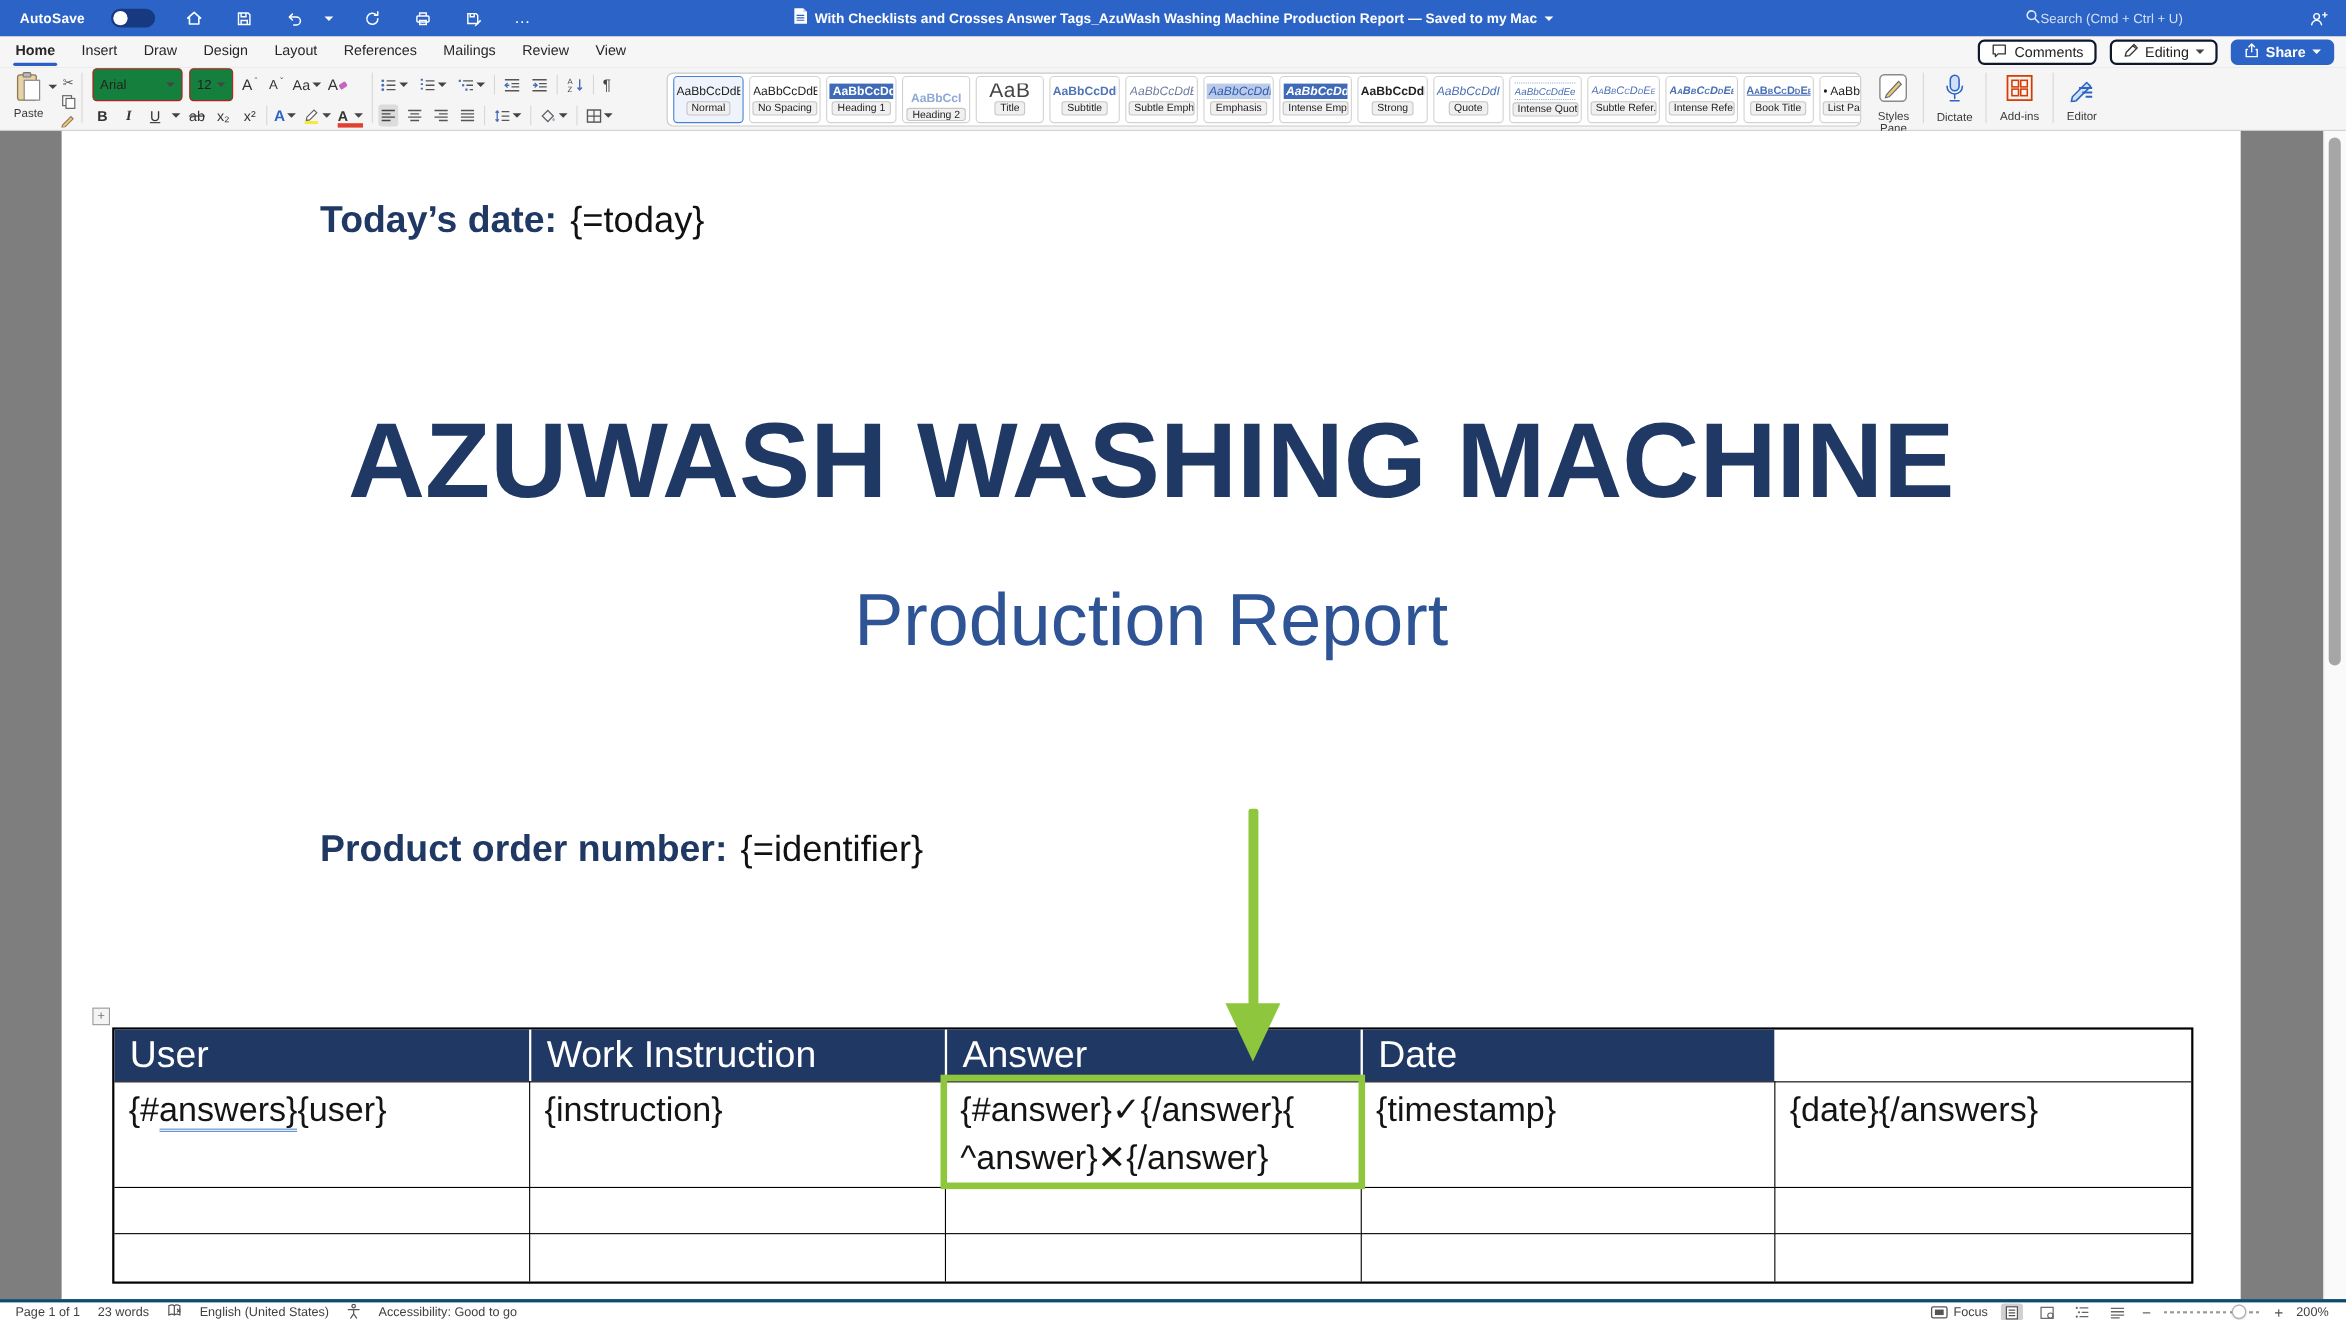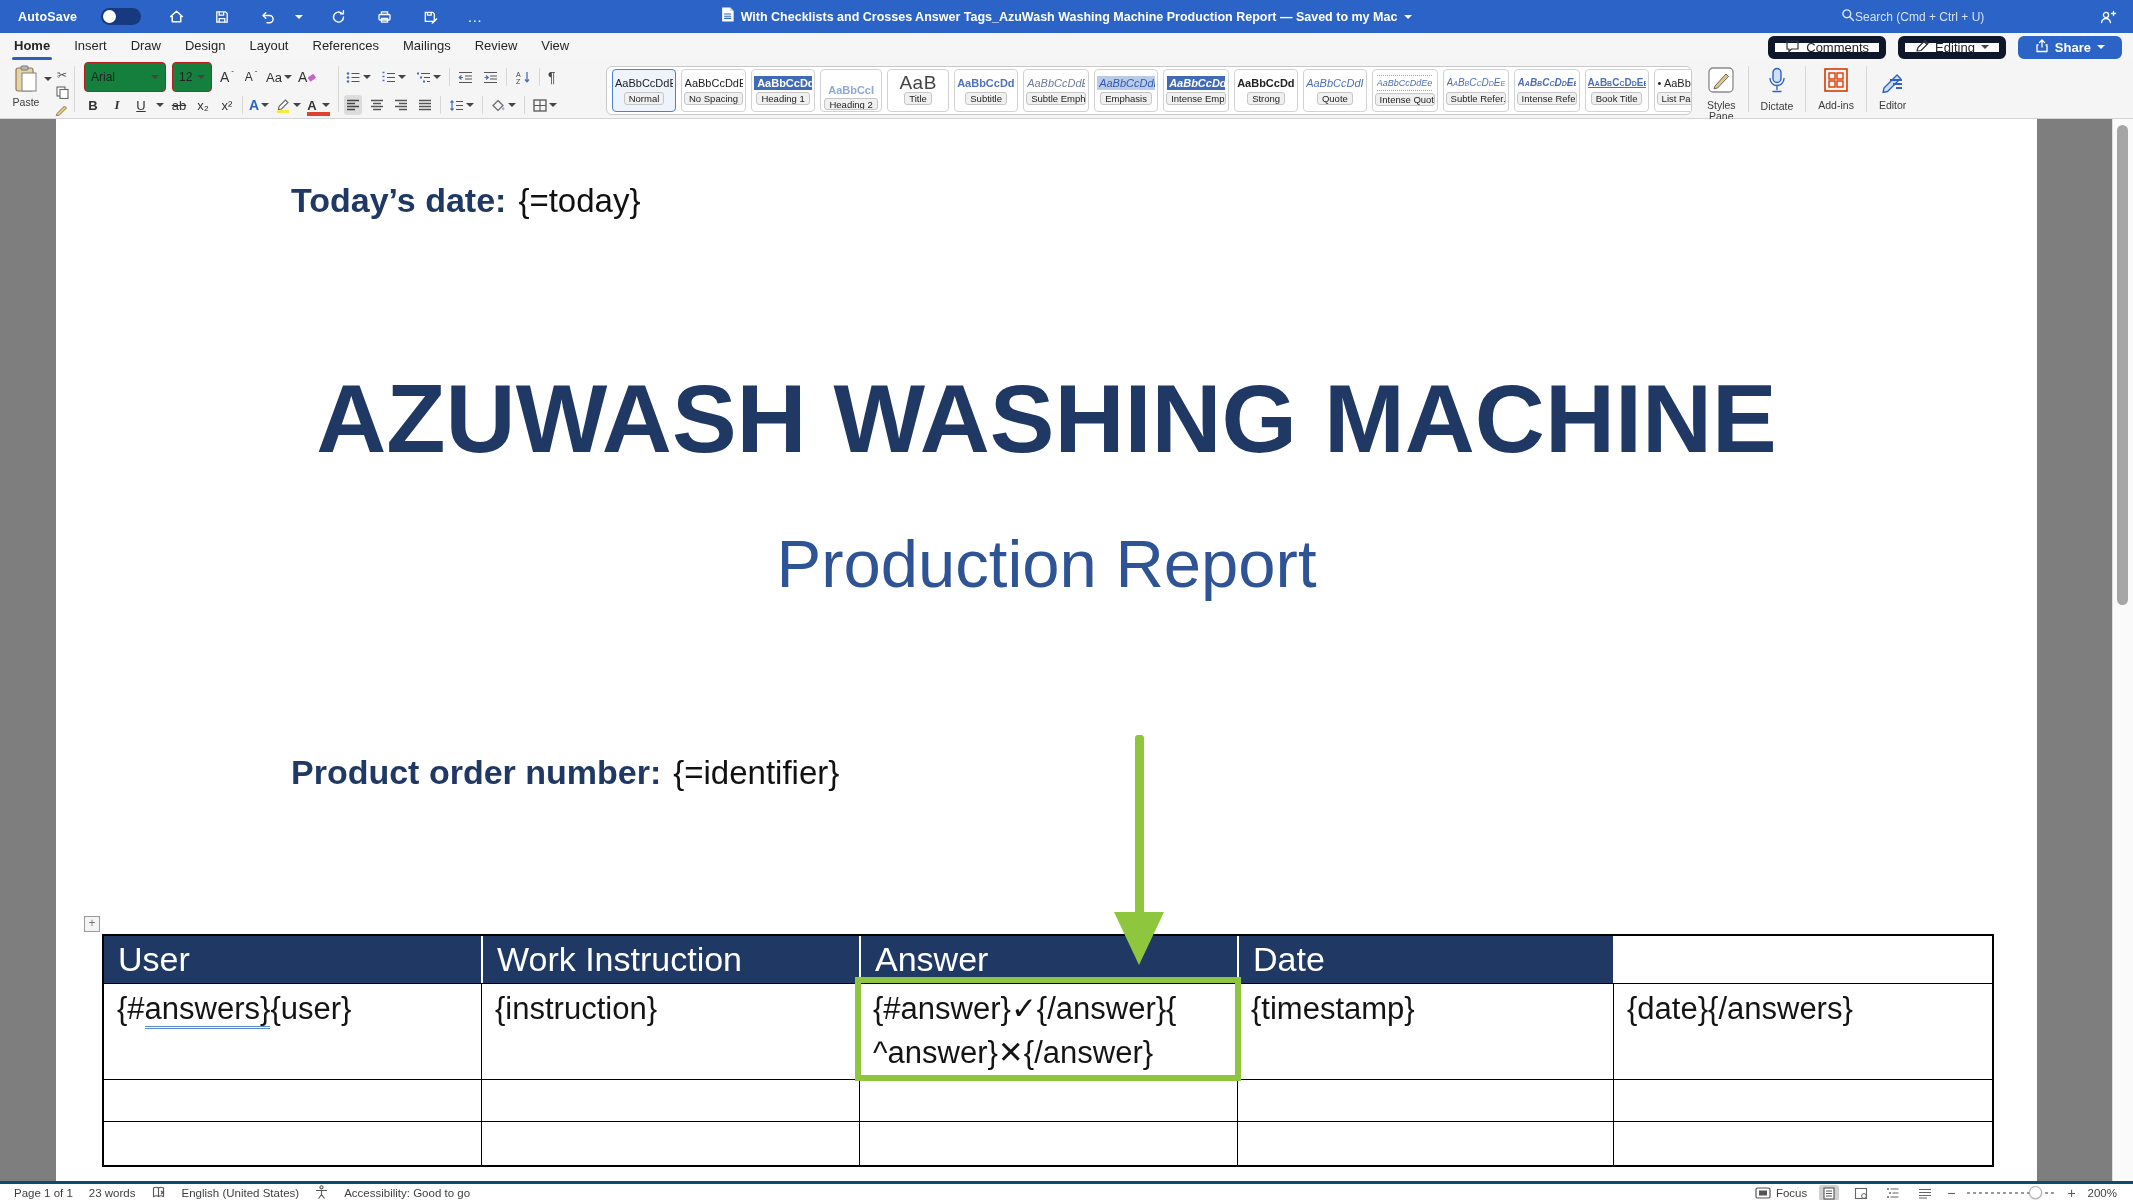--- a/index.html
+++ b/index.html
@@ -24,21 +24,21 @@
   .caret.dark { border-top-color:#444; }
   .tb-right { position:absolute; right:14px; top:0; height:33px; display:flex; align-items:center; gap:16px; }
   .tb-search { display:flex; align-items:center; gap:0; color:rgba(255,255,255,.8); font-size:12px; cursor:text; width:240px; }
   
   .menubar { position:absolute; left:0; top:33px; width:2133px; height:28px; background:#f6f6f7; display:flex; align-items:center; }
   .tabs { display:flex; gap:24px; padding-left:14px; align-items:center; height:28px; }
   .tab { font-size:13px; color:#262626; cursor:pointer; position:relative; height:28px; line-height:26px; }
   .tab.active { font-weight:700; }
   .tab.active::after { content:""; position:absolute; left:-2px; right:-2px; bottom:1px; height:3px; border-radius:2px; background:#2b5fc7; }
   .mb-right { position:absolute; right:11px; top:2.5px; display:flex; gap:12px; align-items:center; }
-  .mb-btn { height:23px; border:7px solid #0f172a; background:#fff; border-radius:6px; display:flex; align-items:center; gap:6px; padding:0 10px; font-size:13px; color:#222; cursor:pointer; }
+  .mb-btn { height:23px; border:2px solid #0f172a; background:#fff; border-radius:6px; display:flex; align-items:center; gap:6px; padding:0 10px; font-size:13px; color:#222; cursor:pointer; }
   .mb-btn.share { background:#2b64c6; border-color:#2b64c6; color:#fff; font-weight:600; }
   
   .ribbon { position:absolute; left:0; top:61px; width:2133px; height:58px; background:#f5f5f6; border-bottom:1px solid #d4d4d4; }
   .vdiv { position:absolute; top:5px; height:46px; width:1px; background:#d7d7d7; }
   .rb-lbl { font-size:10.5px; color:#3b3b3b; text-align:center; line-height:11px; }
   .grp-clip { position:absolute; left:8px; top:4px; width:62px; display:flex; }
   .paste-btn { display:flex; flex-direction:column; align-items:center; cursor:pointer; width:40px; }
   .mini-col { display:flex; flex-direction:column; gap:3px; margin-left:2px; padding-top:3px; }
   .mini-ic { width:16px; height:14px; display:flex; align-items:center; justify-content:center; cursor:pointer; font-size:12px; color:#555; }
   .grp-font { position:absolute; left:84px; top:4px; }

